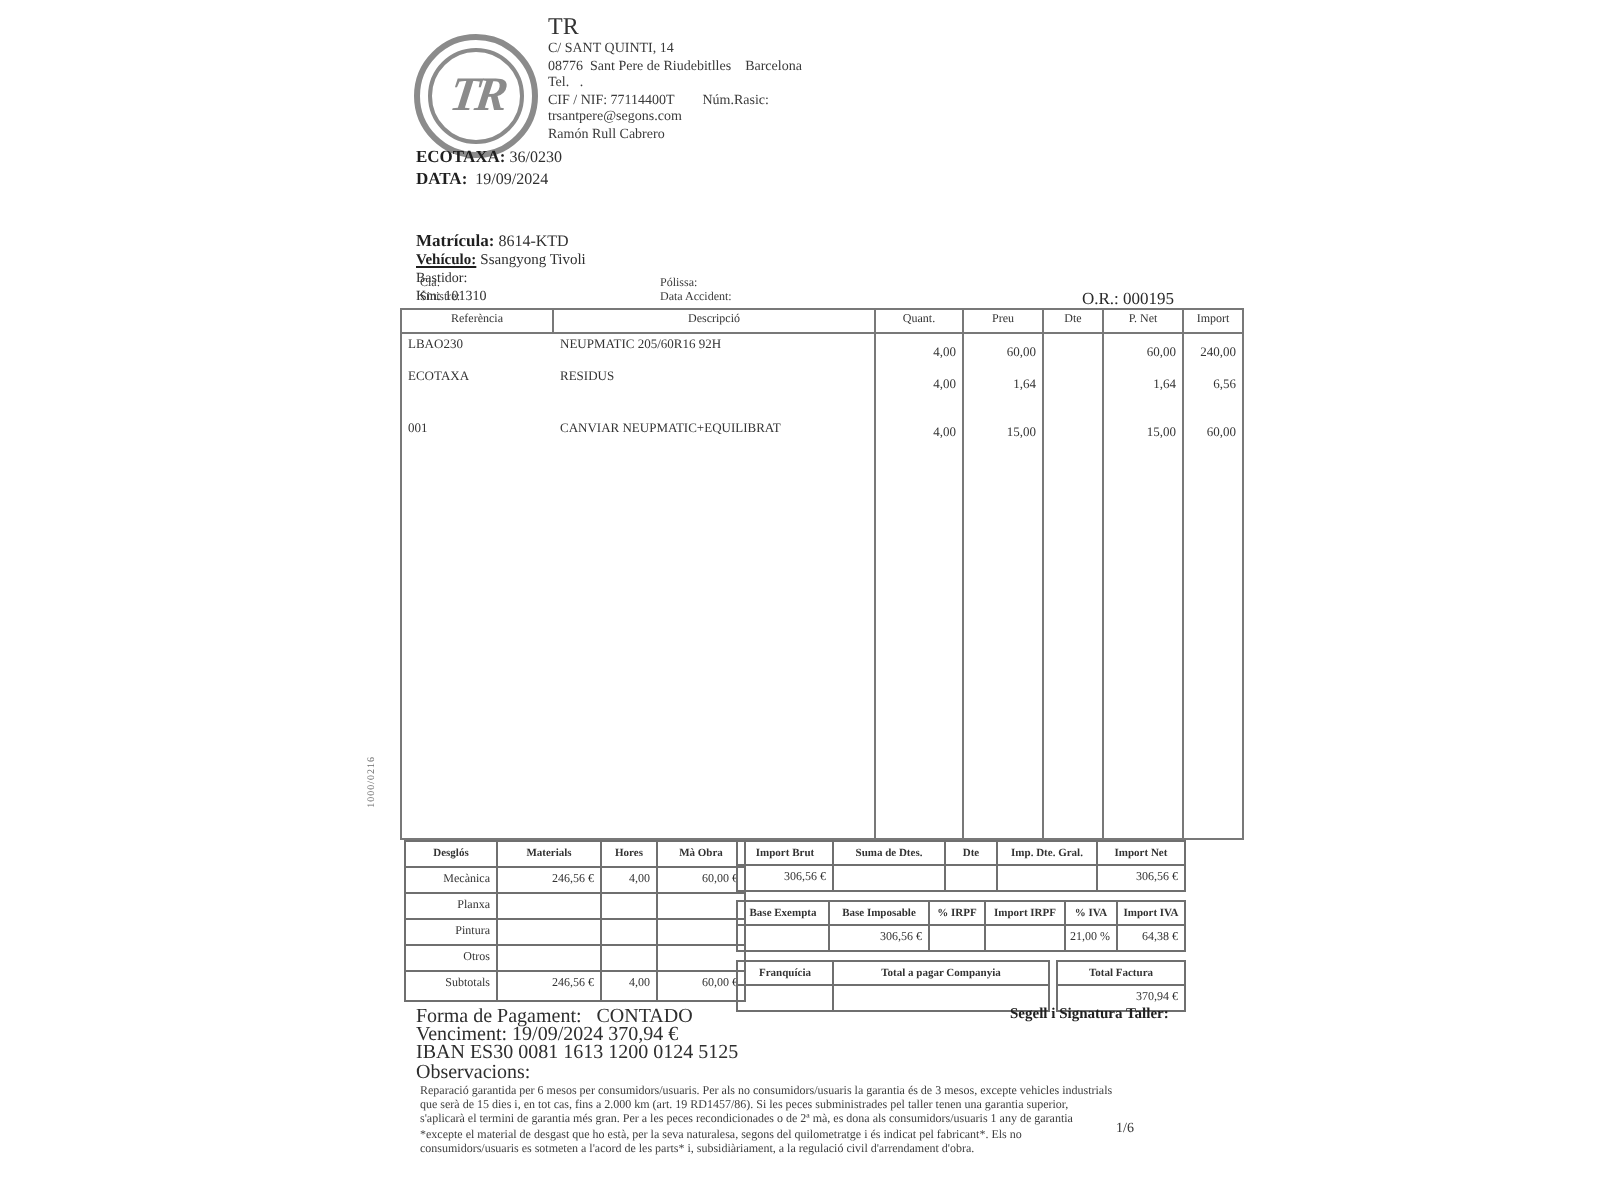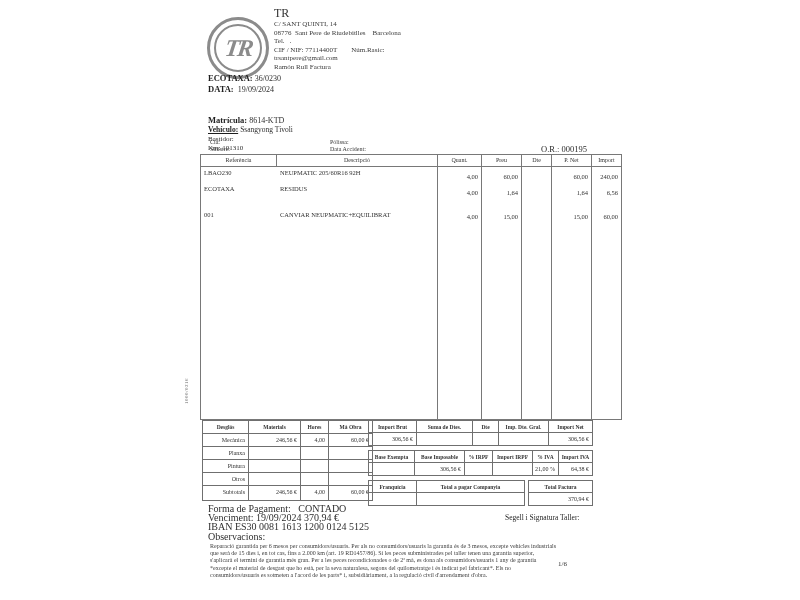--- a/index.html
+++ b/index.html
@@ -58,43 +58,43 @@
   .band .c{border-right:1px solid #6f6f6f;border-bottom:1px solid #6f6f6f;overflow:hidden;}
   .band .h{font-weight:bold;text-align:center;padding-top:3px;}
   .band .v{text-align:right;padding:3px 3px 0 0;font-size:6px;}
   .b1{left:368px;top:420px;width:224px;grid-template-columns:48px 56px 26px 50px 44px;grid-template-rows:12px 13px;}
   .b2{left:368px;top:450px;width:224px;grid-template-columns:46px 50px 28px 40px 26px 34px;grid-template-rows:12px 13px;}
   .b3{left:368px;top:480px;width:156px;grid-template-columns:48px 108px;grid-template-rows:12px 13px;}
   .b4{left:528px;top:480px;width:64px;grid-template-columns:64px;grid-template-rows:12px 13px;}
 
   
   .pay{left:208px;top:504px;font-size:10px;line-height:9.2px;color:#2e2e2e;}
-  .segell{left:505px;top:513px;font-size:7.5px;font-weight:normal;color:#1f1f1f;}
+  .segell{left:505px;top:502px;font-size:7.5px;font-weight:bold;color:#1f1f1f;}
   .legal{left:210px;top:543px;width:348px;font-size:6px;line-height:7.2px;color:#3d3d3d;}
   .pagenum{left:558px;top:560px;font-size:7px;color:#333;}
 </style>
 </head>
 <body>
 
 <div class="page">
 
   <div class="abs logo">
     <div class="logo-inner">
       <span class="logo-tr">TR</span>
     </div>
   </div>
 
   <div class="abs company">
     <div class="cname pre">TR</div>
     <div class="pre">C/ SANT QUINTI, 14</div>
     <div class="pre">08776  Sant Pere de Riudebitlles    Barcelona</div>
     <div class="pre">Tel.   .</div>
     <div class="pre">CIF / NIF: 77114400T        Núm.Rasic:</div>
-    <div class="pre">trsantpere@gmail.com</div>
-    <div class="pre">Ramón Rull Factura</div>
+    <div class="pre">trsantpere@segons.com</div>
+    <div class="pre">Ramón Rull Cabrero</div>
   </div>
 
   <div class="abs meta" style="left:208px;top:73px;">
     <div><b>ECOTAXA:</b>
       <span>36/0230</span></div>
     <div><b>DATA:</b>&nbsp;
       <span>19/09/2024</span></div>
   </div>
 
   <div class="abs meta" style="left:208px;top:96px;line-height:9.4px;margin-top:20px;">

